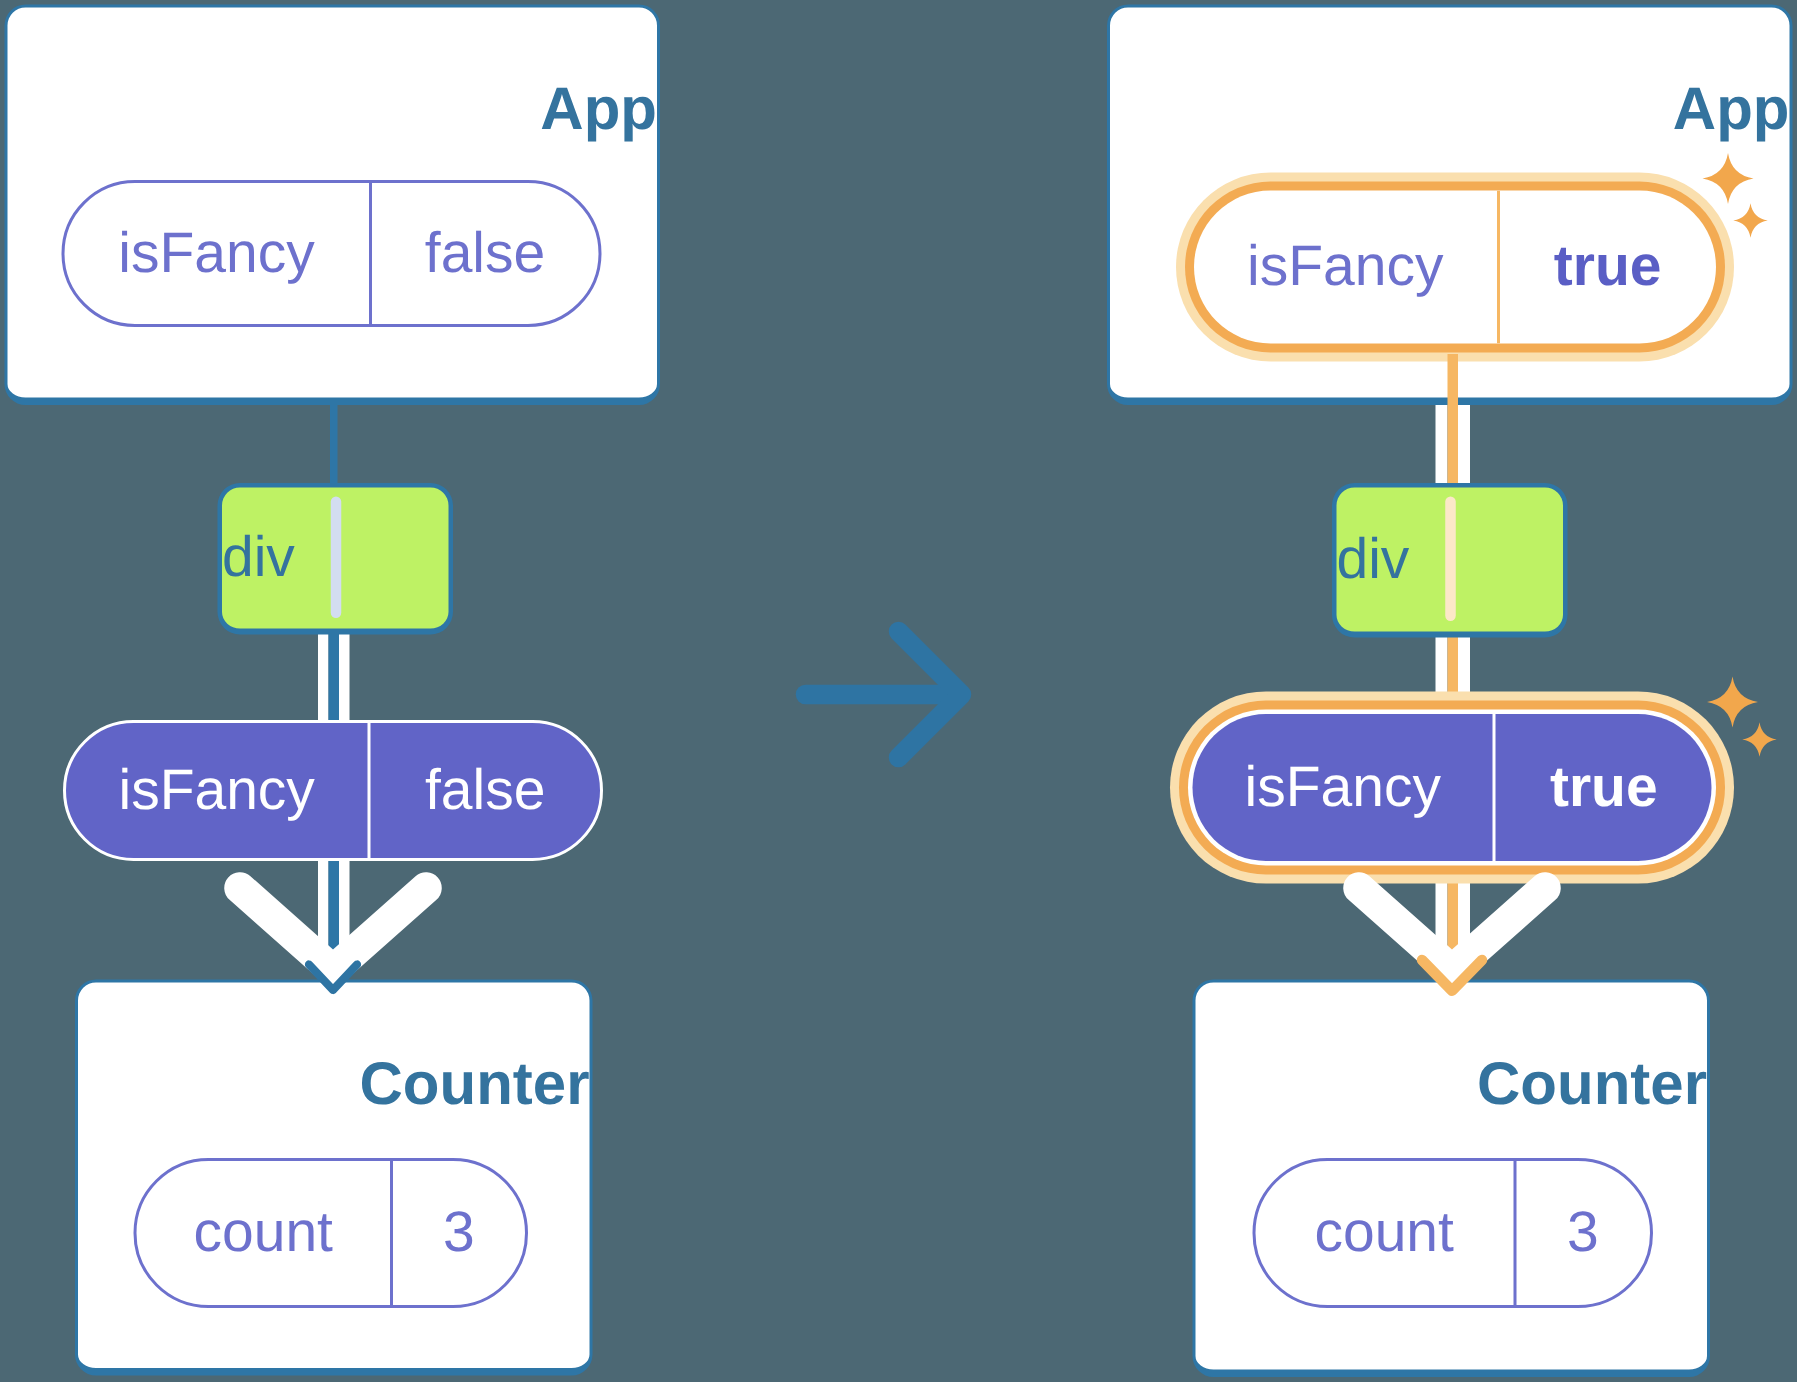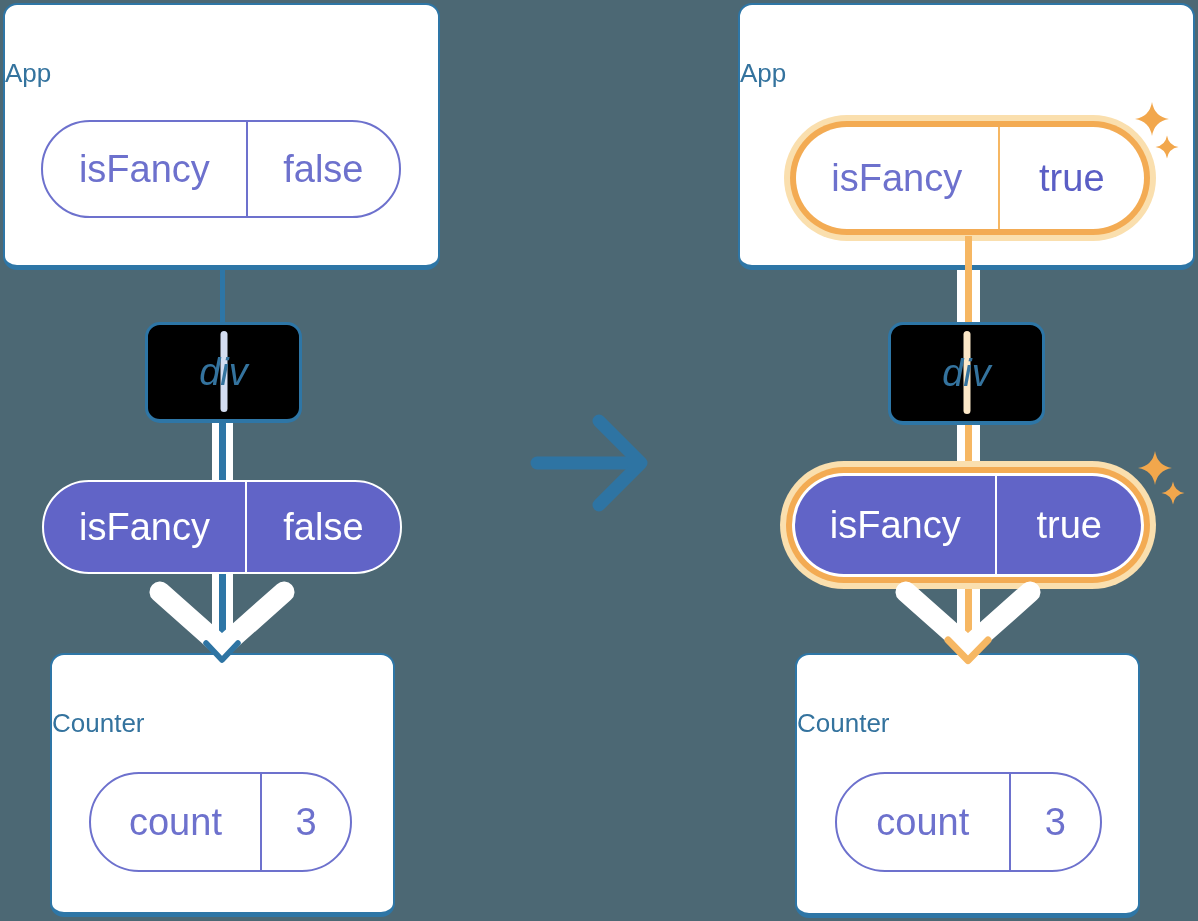--- a/index.html
+++ b/index.html
@@ -5,60 +5,60 @@
   html,body{margin:0;padding:0;background:#4c6874;}
   .canvas{
     position:relative;width:1198px;height:921px;background:#4c6874;
     font-family:"Liberation Sans",sans-serif;overflow:hidden;
   }
   .card{
     position:absolute;background:#ffffff;border:2.5px solid #2e76a6;
     border-bottom-width:5px;border-radius:14px;box-sizing:border-box;z-index:1;
   }
   .title{
-    position:absolute;left:0;right:0;top:44px;text-align:left;
-    color:#34739e;font-size:26px;font-weight:400;line-height:48px;
+    position:absolute;left:0;right:0;top:44px;text-align:right;
+    color:#34739e;font-size:40px;font-weight:700;line-height:48px;
   }
   .pill{
     position:absolute;display:flex;align-items:stretch;border-radius:60px;
     overflow:hidden;box-sizing:border-box;z-index:2;
   }
   .cell{display:flex;align-items:center;justify-content:center;font-size:38px;box-sizing:border-box;}
   .cell-a{width:57.5%;text-align:right;}
   .cell-b{flex:1;}
   .outline-pill{border:2.5px solid #6d71cd;color:#6d71cd;background:#fff;}
   .outline-pill .cell-a{border-right:2.5px solid #6d71cd;}
   .solid-pill{background:#6164c7;border:2.5px solid #ffffff;color:#ffffff;}
   .solid-pill .cell-a{border-right:2.5px solid #ffffff;}
   .counter-pill .cell-a{width:66%;}
   .bar{position:absolute;z-index:0;}
   .white-bar{background:#ffffff;}
   .teal-bar{background:#2e76a6;}
   .orange-bar{background:#f6b763;}
   .above{z-index:2;}
   .thru-line{position:absolute;left:50%;transform:translateX(-50%);width:7px;top:6px;bottom:7px;border-radius:4px;}
   .divnode{
-    position:absolute;background:#000000;border:3px solid #2e76a6;border-bottom-width:4.5px;
-    border-radius:15px;box-sizing:border-box;display:flex;align-items:center;justify-content:center;
-    color:#34739e;font-size:38px;font-weight:500;z-index:1;font-style:italic;
+    position:absolute;background:#bef264;border:3px solid #2e76a6;border-bottom-width:4.5px;
+    border-radius:15px;box-sizing:border-box;display:flex;align-items:center;justify-content:flex-start;
+    color:#34739e;font-size:38px;font-weight:500;z-index:1;
   }
   .ring-outer{position:absolute;background:#fadfae;border-radius:64px;z-index:2;}
   .ring-orange{position:absolute;inset:6px;background:#f3ab53;border-radius:58px;}
   .ring-gap{position:absolute;inset:6px;background:#ffffff;border-radius:52px;}
   .ring-inner-white{
     position:absolute;inset:6px;background:#ffffff;border-radius:51px;display:flex;align-items:stretch;
     overflow:hidden;color:#6d71cd;
   }
   .ring-inner-white .cell-a{width:58.5%;border-right:2px solid #f6b763;}
   .ring-inner-purple{
     position:absolute;inset:3px;background:#6164c7;border-radius:49px;display:flex;align-items:stretch;
     overflow:hidden;color:#ffffff;
   }
   .ring-inner-purple .cell-a{width:58.5%;border-right:2.5px solid #ffffff;}
-  .bold-val{font-weight:400;}
+  .bold-val{font-weight:700;}
   .ring-inner-white .bold-val{color:#5a5ec5;}
   .deco{position:absolute;left:0;top:0;z-index:3;pointer-events:none;}
 </style>
 </head>
 <body>
 
 <div class="canvas">
 
   <div>
 

